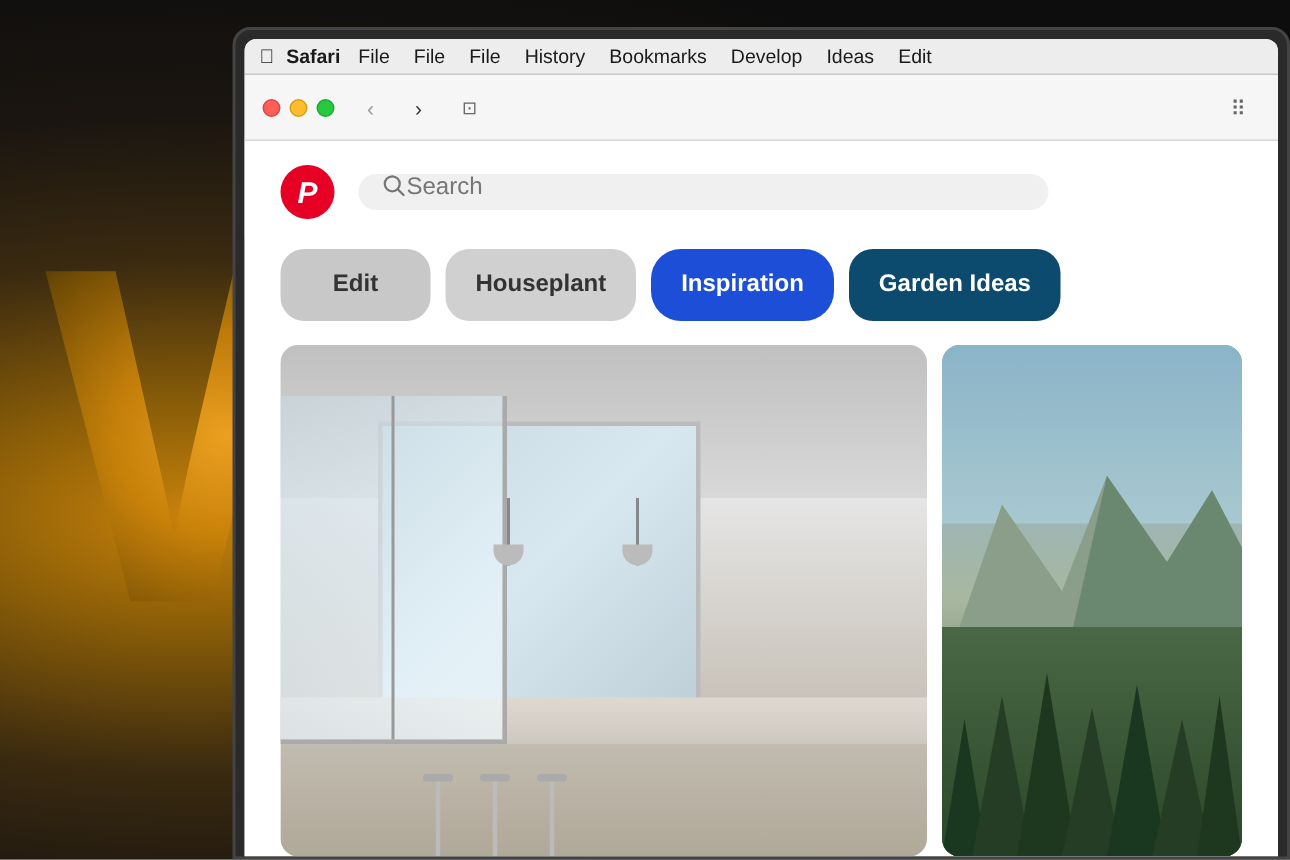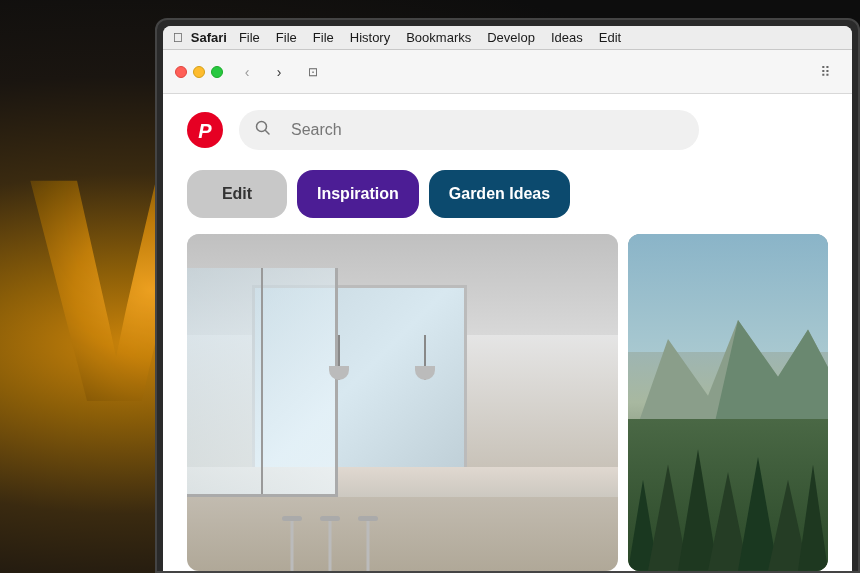--- a/index.html
+++ b/index.html
@@ -196,27 +196,27 @@
       font-size: 20px;
       font-weight: 900;
       font-style: italic;
       line-height: 1;
       margin-top: 2px;
     }
 
     .search-bar {
       flex: 1;
       max-width: 460px;
-      height: 40px;
+      height: 24px;
       background: #f0f0f0;
       border-radius: 20px;
       display: flex;
-      align-items: center;
+      align-items: flex-start;
       padding: 0 16px;
-      gap: 20px;
+      gap: 0;
     }
 
     .search-icon-svg {
       color: #767676;
       font-size: 16px;
       flex-shrink: 0;
     }
 
     .search-placeholder {
       font-size: 16px;
@@ -239,21 +239,21 @@
       align-items: center;
       justify-content: center;
       font-size: 16px;
       font-weight: 600;
       cursor: pointer;
       padding: 0 20px;
     }
 
     .chip-room { background: #c8c8c8; color: #333; }
     .chip-houseplant { background: #d0d0d0; color: #333; }
-    .chip-inspiration { background: #4c1d95; color: #fff; }
+    .chip-inspiration { background: #1d4ed8; color: #fff; border-radius: 20px; }
     .chip-garden { background: #0c4a6e; color: #fff; }
 
     
     .image-grid {
       display: flex;
       gap: 10px;
       padding: 0 24px;
       flex: 1;
       overflow: hidden;
     }
@@ -361,20 +361,23 @@
               <line x1="10.5" y1="10.5" x2="14" y2="14" stroke="#767676" stroke-width="1.5" stroke-linecap="round"></line>
             </svg>
           </span>
           <span class="search-placeholder">Search</span>
         </div>
       </div>
 
       <div class="category-row">
         <div class="chip chip-room">
           <span>Edit</span>
+        </div>
+        <div class="chip chip-houseplant">
+          <span>Houseplant</span>
         </div>
         <div class="chip chip-inspiration">
           <span>Inspiration</span>
         </div>
         <div class="chip chip-garden">
           <span>Garden Ideas</span>
         </div>
       </div>
 
       <div class="image-grid">

